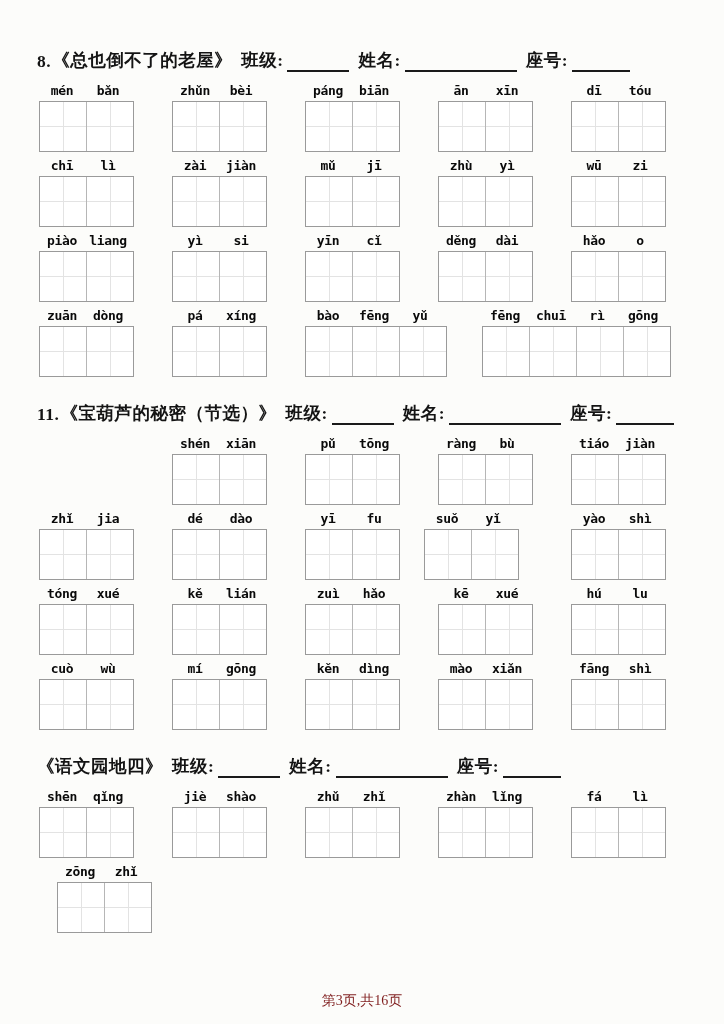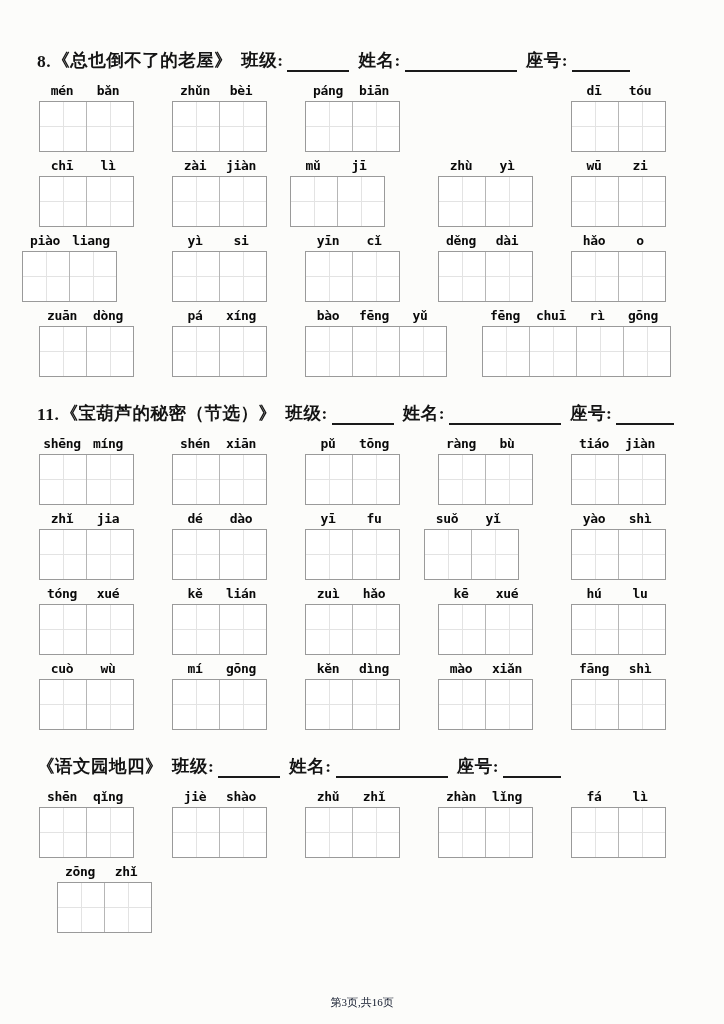--- a/index.html
+++ b/index.html
@@ -59,21 +59,21 @@
       linear-gradient(#e3e3e3,#e3e3e3);
     background-repeat:no-repeat;
     background-size:1px 100%,100% 1px;
     background-position:50% 0,0 50%;
   }
   .cell:last-child{border-right:none;}
   .footer{
     position:absolute;left:0;right:0;bottom:14px;
     text-align:center;
     font-family:"Liberation Serif","DejaVu Serif",serif;
-    font-size:11px;color:#0f172a;
+    font-size:14px;color:#7f1d1d;
   }
 </style>
 </head>
 <body>
 
 <div class="page">
   <div id="sections">
       <div class="section">
         <div class="heading">
           <span class="num">8.</span>
@@ -115,20 +115,30 @@
           <div class="word" style="left: 305px;">
             <div class="pinyin">
               <span class="syl">páng</span>
               <span class="syl">biān</span>
             </div>
             <div class="grid">
               <div class="cell"></div>
               <div class="cell"></div>
             </div>
           </div>
+          <div class="word" style="left: 438px;">
+            <div class="pinyin">
+              <span class="syl">ān</span>
+              <span class="syl">xīn</span>
+            </div>
+            <div class="grid">
+              <div class="cell"></div>
+              <div class="cell"></div>
+            </div>
+          </div>
           <div class="word" style="left: 571px;">
             <div class="pinyin">
               <span class="syl">dī</span>
               <span class="syl">tóu</span>
             </div>
             <div class="grid">
               <div class="cell"></div>
               <div class="cell"></div>
             </div>
           </div>
@@ -147,21 +157,21 @@
           <div class="word" style="left: 172px;">
             <div class="pinyin">
               <span class="syl">zài</span>
               <span class="syl">jiàn</span>
             </div>
             <div class="grid">
               <div class="cell"></div>
               <div class="cell"></div>
             </div>
           </div>
-          <div class="word" style="left: 290px;">
+          <div class="word" style="left: 305px;">
             <div class="pinyin">
               <span class="syl">mǔ</span>
               <span class="syl">jī</span>
             </div>
             <div class="grid">
               <div class="cell"></div>
               <div class="cell"></div>
             </div>
           </div>
           <div class="word" style="left: 438px;">
@@ -179,21 +189,21 @@
               <span class="syl">wū</span>
               <span class="syl">zi</span>
             </div>
             <div class="grid">
               <div class="cell"></div>
               <div class="cell"></div>
             </div>
           </div>
         </div>
         <div class="row">
-          <div class="word" style="left: 22px;">
+          <div class="word" style="left: 39px;">
             <div class="pinyin">
               <span class="syl">piào</span>
               <span class="syl">liang</span>
             </div>
             <div class="grid">
               <div class="cell"></div>
               <div class="cell"></div>
             </div>
           </div>
           <div class="word" style="left: 172px;">
@@ -297,30 +307,20 @@
           <span class="field">
             <span class="flabel">姓名:</span>
             <span class="blank b1"></span>
           </span>
           <span class="field">
             <span class="flabel">座号:</span>
             <span class="blank b2"></span>
           </span>
         </div>
         <div class="row">
-          <div class="word" style="left: 39px;">
-            <div class="pinyin">
-              <span class="syl">shēng</span>
-              <span class="syl">míng</span>
-            </div>
-            <div class="grid">
-              <div class="cell"></div>
-              <div class="cell"></div>
-            </div>
-          </div>
           <div class="word" style="left: 172px;">
             <div class="pinyin">
               <span class="syl">shén</span>
               <span class="syl">xiān</span>
             </div>
             <div class="grid">
               <div class="cell"></div>
               <div class="cell"></div>
             </div>
           </div>

